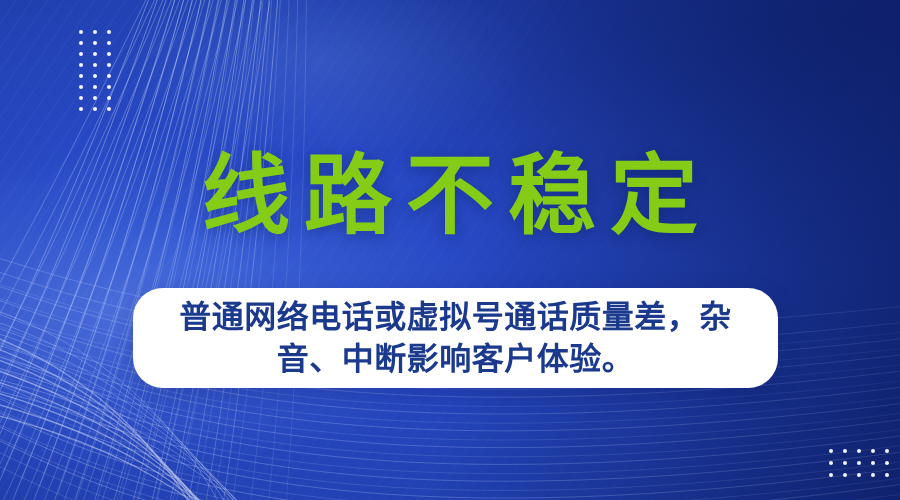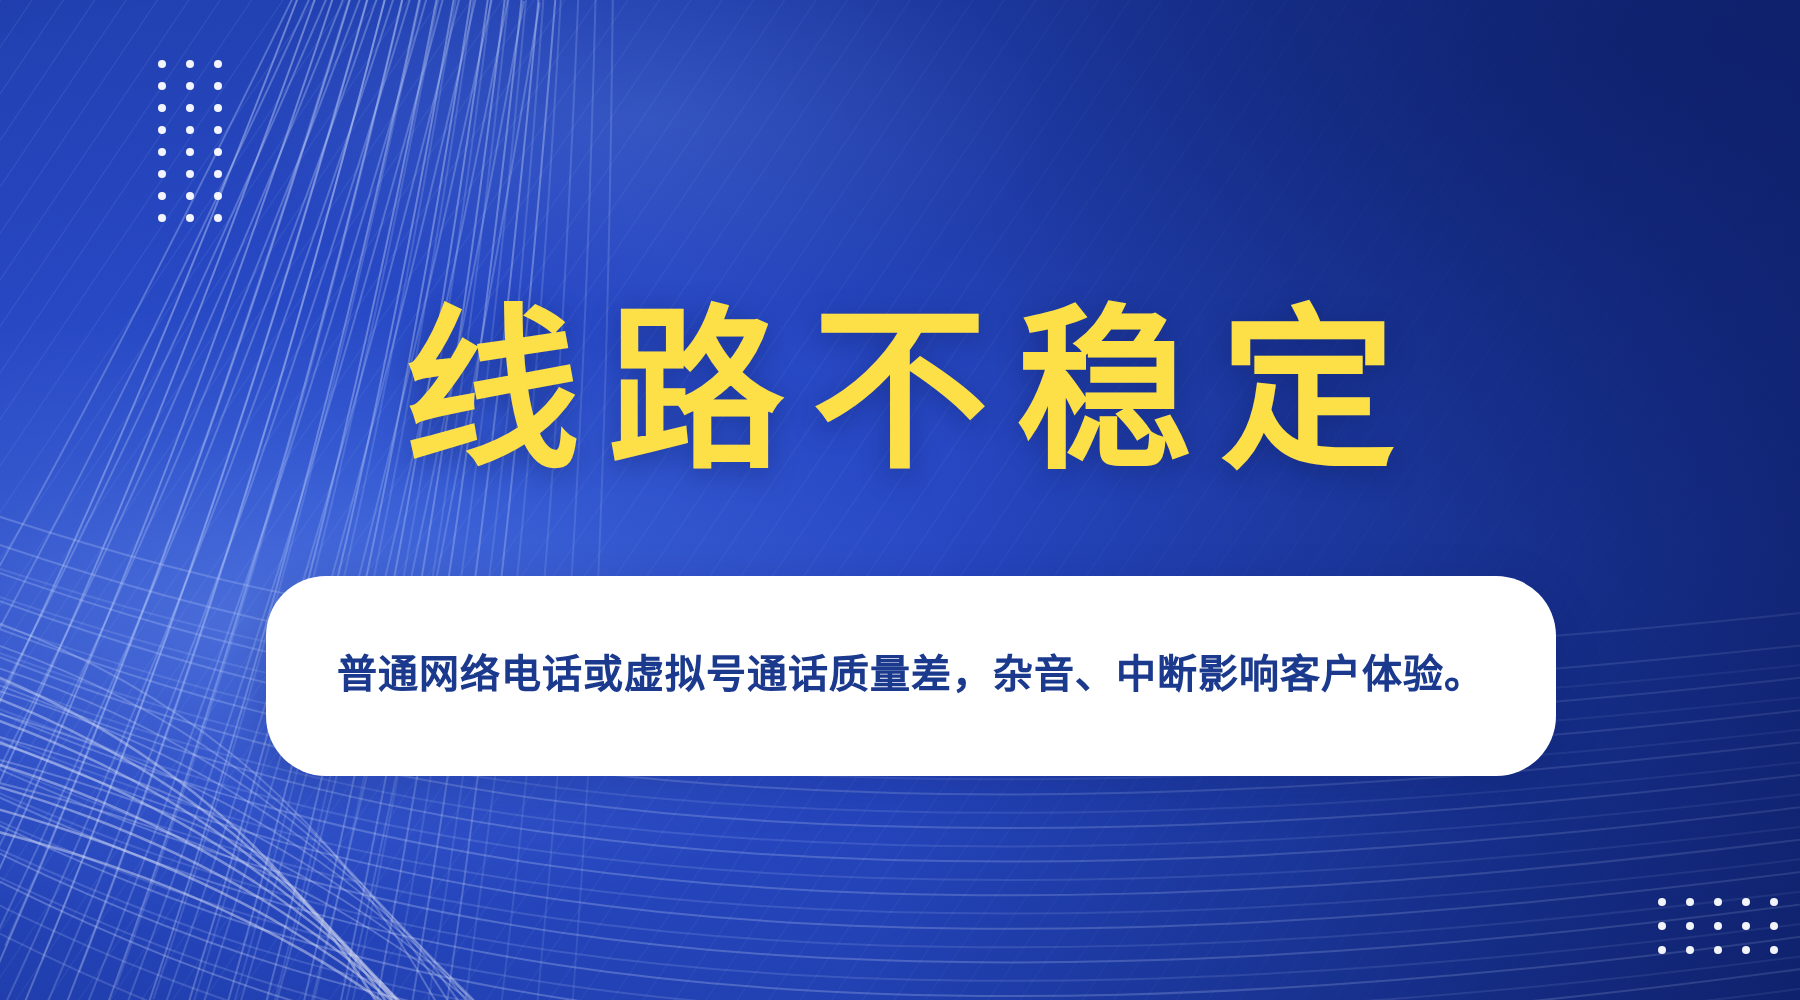--- a/index.html
+++ b/index.html
@@ -76,21 +76,21 @@
     grid-auto-rows: 12px;
   }
 
   
   #headline {
     position: absolute;
     left: 0;
     right: 0;
     top: 152px;
     text-align: center;
-    color: #fde047;
+    color: #84cc16;
     font-size: 88px;
     font-weight: 700;
     line-height: 1;
     letter-spacing: 14px;
     text-indent: 14px;
     white-space: nowrap;
     text-shadow: 0 3px 14px rgba(8,22,80,0.35);
   }
 
   
@@ -104,21 +104,21 @@
     border-radius: 30px;
     box-shadow: 0 6px 22px rgba(8,24,88,0.22);
     display: flex;
     align-items: center;
     justify-content: center;
     padding: 0 26px;
     box-sizing: border-box;
   }
   #subtitle-text {
     color: #1b3a8e;
-    font-size: 20px;
+    font-size: 32px;
     font-weight: 700;
     line-height: 1.32;
     text-align: center;
     letter-spacing: 0.5px;
   }
 </style>
 </head>
 <body>
 
 <div id="banner">

